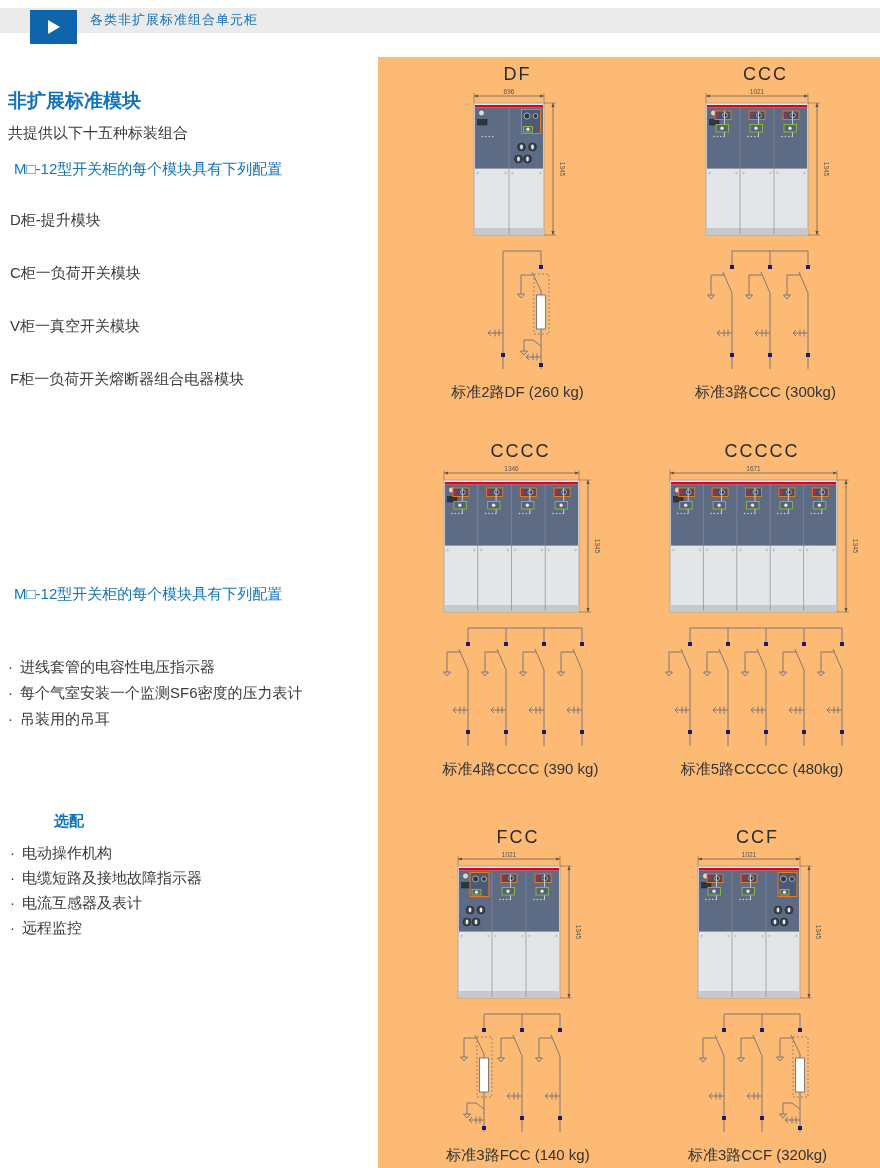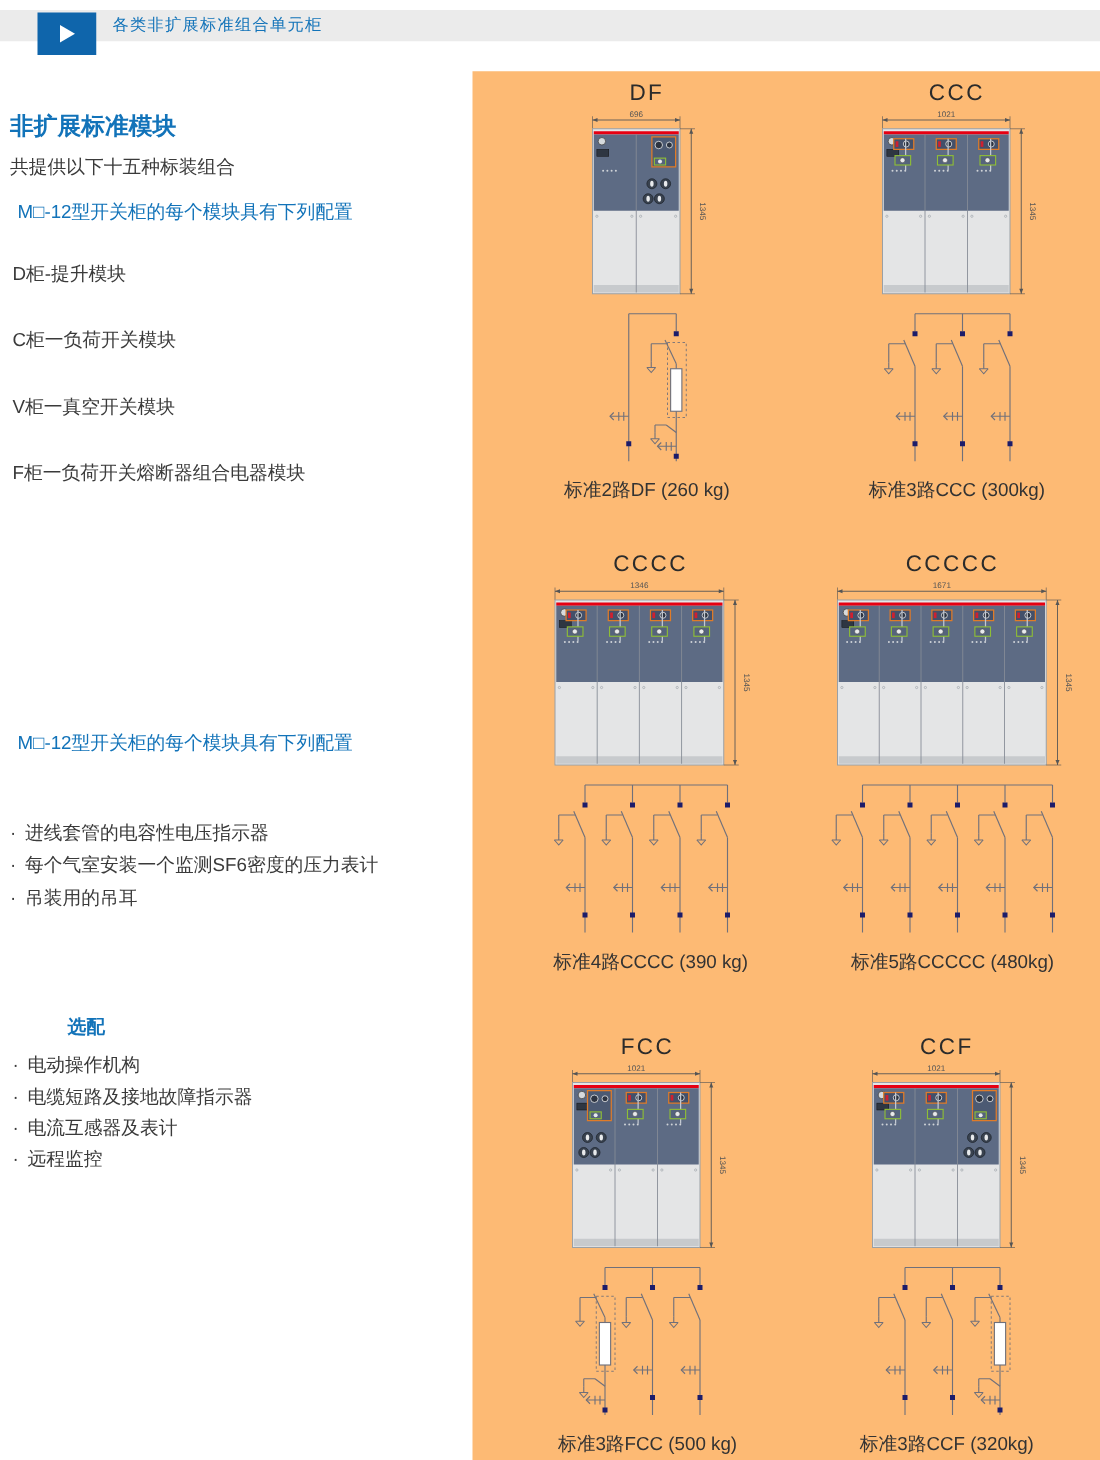--- a/index.html
+++ b/index.html
@@ -661,21 +661,21 @@
             <line x1="81" y1="45" x2="81" y2="50" stroke="#70707a" stroke-width="0.9"></line>
             <line x1="77.5" y1="50" x2="84.5" y2="50" stroke="#70707a" stroke-width="0.9"></line>
             <path d="M 77.5 50 L 81 54 L 84.5 50" fill="none" stroke="#70707a" stroke-width="0.9"></path>
             <line x1="102" y1="48" x2="102" y2="124" stroke="#70707a" stroke-width="0.9"></line>
             <path d="M 90 85 L 87 88 L 90 91" fill="none" stroke="#70707a" stroke-width="0.9"></path>
             <line x1="87" y1="88" x2="102" y2="88" stroke="#70707a" stroke-width="0.9"></line>
             <line x1="94" y1="84.5" x2="94" y2="91.5" stroke="#70707a" stroke-width="0.9"></line>
             <line x1="98" y1="84.5" x2="98" y2="91.5" stroke="#70707a" stroke-width="0.9"></line>
             <rect x="100" y="108" width="4" height="4" fill="#1c1c6a"></rect>
           </svg></div>
-        <div class="cab-cap">标准3路FCC (500 kg)</div>
+        <div class="cab-cap">标准3路FCC (140 kg)</div>
       </div>
       <div class="cell" style="left: 272px; top: 769px; width: 215px;">
         <div class="cab-title">CCF</div>
         <div class="cab-draw"><svg width="136" height="154" viewBox="0 0 136 154">
             <line x1="8" y1="9" x2="110" y2="9" stroke="#555555" stroke-width="0.7"></line>
             <path d="M 8 9 l 4 -1.6 l 0 3.2 z" fill="#555555"></path>
             <path d="M 110 9 l -4 -1.6 l 0 3.2 z" fill="#555555"></path>
             <line x1="8" y1="6" x2="8" y2="16" stroke="#555555" stroke-width="0.5"></line>
             <line x1="110" y1="6" x2="110" y2="16" stroke="#555555" stroke-width="0.5"></line>
             <text x="59" y="6.5" text-anchor="middle" font-size="6.5" fill="#555555">1021</text>

